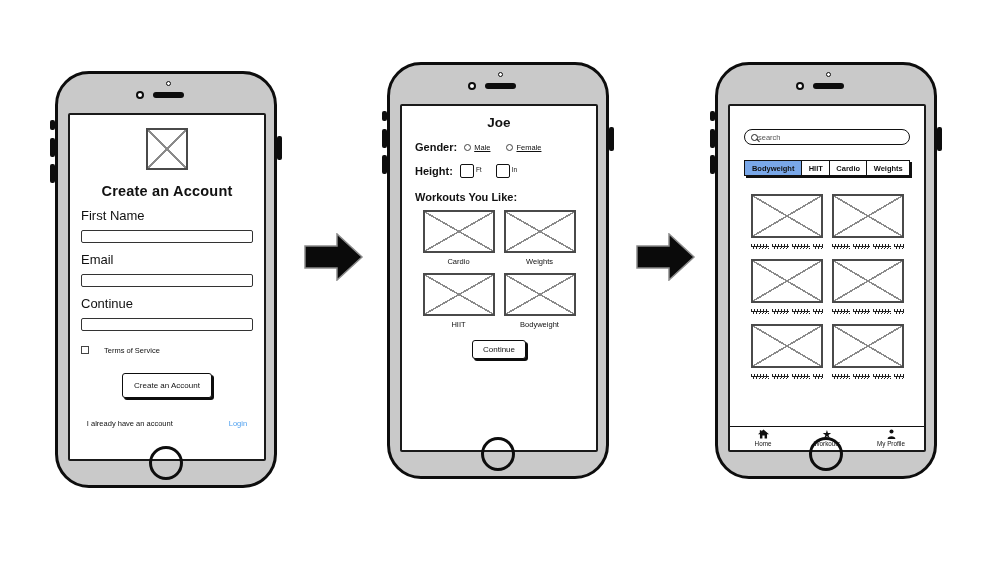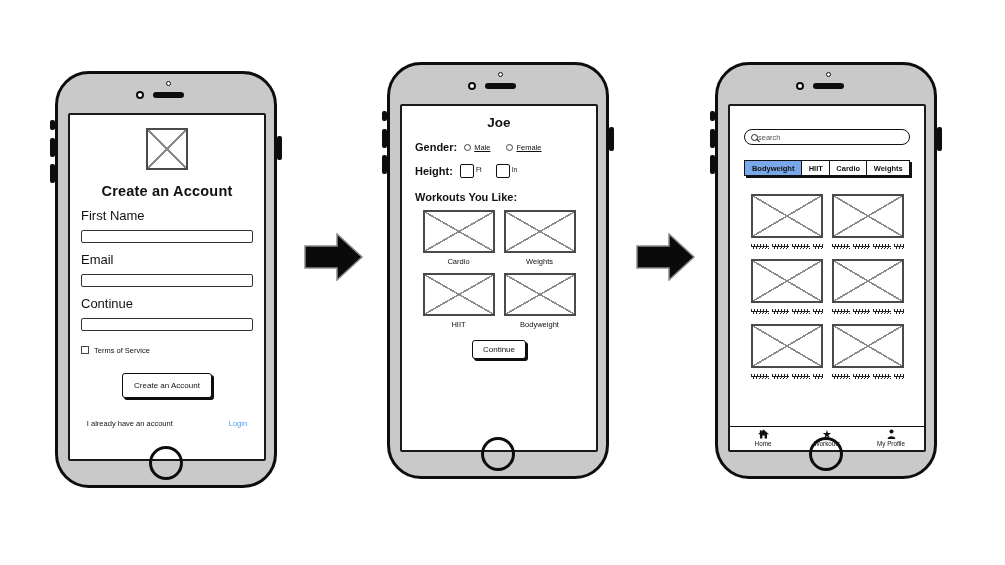--- a/index.html
+++ b/index.html
@@ -46,21 +46,21 @@
   .opt-txt{font-size:7.5px;}
   .lbl-bold{font-weight:700;font-size:11px;}
 
   
   .img1{width:42px;height:42px;margin:13px auto 0;}
   .title1{margin-top:13px;text-align:center;font-size:14.5px;font-weight:700;letter-spacing:.2px;}
   .form{width:172px;margin:7px auto 0;}
   .flabel{display:block;font-size:13px;margin:9px 0 2px;}
   .tinput{width:100%;height:13px;border:1.4px solid #333;border-radius:2px;background:#fff;
           font-size:8px;padding:0 3px;font-family:inherit;outline:none;}
-  .tos-row{width:172px;margin:15px auto 0;display:flex;align-items:flex-start;gap:5px;font-size:7.5px;}
+  .tos-row{width:172px;margin:15px auto 0;display:flex;align-items:flex-start;gap:15px;font-size:7.5px;}
   .login-line{margin-top:21px;text-align:center;font-size:7.5px;}
   .link{color:var(--link-blue);margin-left:12px;cursor:pointer;padding-left:44px;}
 
   
   .s2{padding:0 13px;}
   .title2{margin-top:9px;text-align:center;font-size:13.5px;font-weight:700;}
   .row{display:flex;align-items:center;}
   .g-row{margin-top:11px;gap:7px;}
   .g-row .opt + .opt{margin-left:9px;}
   .h-row{margin-top:11px;gap:7px;}

